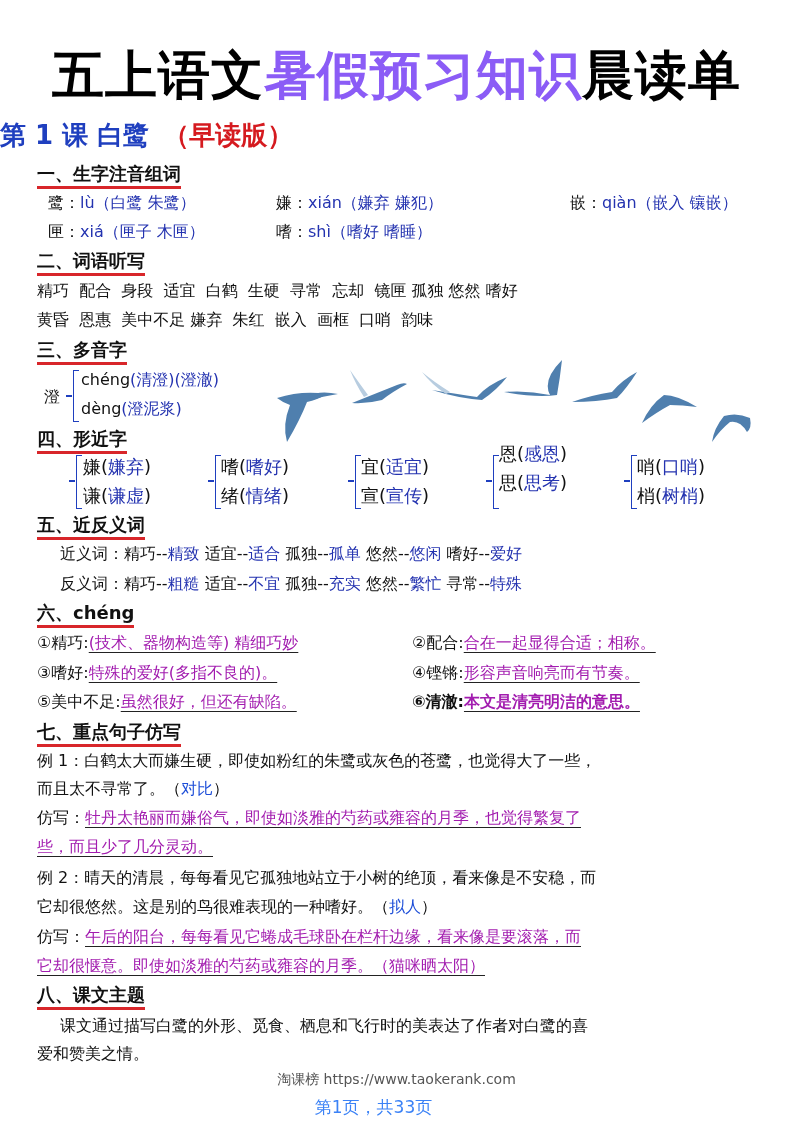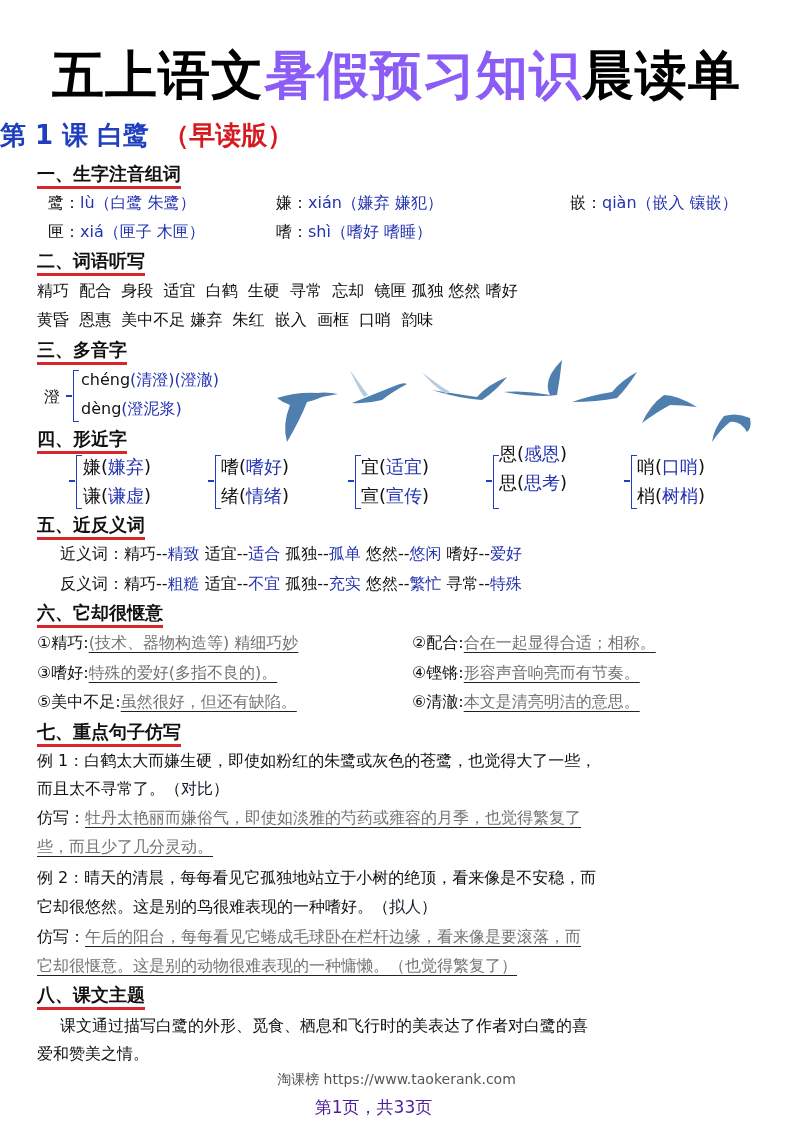--- a/index.html
+++ b/index.html
@@ -7,27 +7,27 @@
          font-family: "DejaVu Sans", "Liberation Sans", sans-serif; color: #111; }
   .abs { position: absolute; white-space: nowrap; }
   .title { top: 42px; left: 0; width: 793px; text-align: center; font-size: 52px; font-weight: bold; letter-spacing: 1px; line-height: 66px; }
   .title .red { color: #8b5cf6; }
   .title .black { color: #000; }
   .subtitle { top: 116px; left: 0; width: 689px; font-size: 26px; font-weight: bold; color: #1f3fbf; line-height: 38px; }
   .subtitle .paren { color: #d51a1f; margin-left: 14px; }
   .heading { font-size: 18px; font-weight: bold; color: #111; line-height: 24px; border-bottom: 3px solid #d8262a; padding-bottom: 0px; }
   .line { font-size: 16px; line-height: 26px; }
   .blue { color: #2433b0; }
-  .redt { color: #0f172a; }
-  .uline-black { text-decoration: underline; text-decoration-color: #222; text-underline-offset: 4px; color: #737373; }
+  .redt { color: #1d4ed8; }
+  .uline-black { text-decoration: underline; text-decoration-color: #222; text-underline-offset: 4px; color: #a21caf; }
   .bracket { position: absolute; border: 1.5px solid #1f3fbf; border-right: none; width: 5px; }
   .bracket-tick { position: absolute; height: 1.5px; width: 6px; background: #1f3fbf; }
   .pair { position: absolute; font-size: 18px; line-height: 29px; }
   .footer-url { top: 1071px; left: 0; width: 793px; text-align: center; font-size: 14px; color: #555; }
-  .footer-page { top: 1096px; left: 0; width: 747px; text-align: center; font-size: 17px; color: #4c1d95; }
+  .footer-page { top: 1096px; left: 0; width: 747px; text-align: center; font-size: 17px; color: #3b82f6; }
   .birds { position: absolute; left: 272px; top: 350px; width: 500px; height: 95px; }
 </style>
 </head>
 <body>
 
 <div class="abs title">
   <span class="black">五上语文</span><span class="red">暑假预习知识</span><span class="black">晨读单</span>
 </div>
 <div class="abs subtitle">
   <span>第 1 课  白鹭</span><span class="paren">（早读版）</span>
@@ -147,37 +147,37 @@
   <span>嗜好--</span><span class="blue">爱好</span>
 </div>
 <div class="abs line" style="top:571px; left:60px;">
   <span>反义词：</span><span>精巧--</span><span class="blue">粗糙</span>
   <span>适宜--</span><span class="blue">不宜</span>
   <span>孤独--</span><span class="blue">充实</span>
   <span>悠然--</span><span class="blue">繁忙</span>
   <span>寻常--</span><span class="blue">特殊</span>
 </div>
 
-<div class="abs heading" style="top:601px; left:37px;">六、它却很惬意</div>
+<div class="abs heading" style="top:601px; left:37px;">六、chéng</div>
 <div class="abs line" style="top:630px; left:37px;">
   <span>①精巧:</span><span class="uline-black">(技术、器物构造等) 精细巧妙</span>
 </div>
 <div class="abs line" style="top:630px; left:412px;">
   <span>②配合:</span><span class="uline-black">合在一起显得合适；相称。</span>
 </div>
 <div class="abs line" style="top:660px; left:37px;">
   <span>③嗜好:</span><span class="uline-black">特殊的爱好(多指不良的)。</span>
 </div>
 <div class="abs line" style="top:660px; left:412px;">
   <span>④铿锵:</span><span class="uline-black">形容声音响亮而有节奏。</span>
 </div>
 <div class="abs line" style="top:689px; left:37px;">
   <span>⑤美中不足:</span><span class="uline-black">虽然很好，但还有缺陷。</span>
 </div>
-<div class="abs line" style="top:689px; left:412px;">
+<div class="abs line" style="top:689px; left:412px;font-weight:bold;">
   <span>⑥清澈:</span><span class="uline-black">本文是清亮明洁的意思。</span>
 </div>
 
 <div class="abs heading" style="top:720px; left:37px;">七、重点句子仿写</div>
 <div class="abs line" style="top:748px; left:37px;">例 1：白鹤太大而嫌生硬，即使如粉红的朱鹭或灰色的苍鹭，也觉得大了一些，</div>
 <div class="abs line" style="top:776px; left:37px;">
   <span>而且太不寻常了。（</span><span class="redt">对比</span><span>）</span>
 </div>
 <div class="abs line" style="top:805px; left:37px;">
   <span>仿写：</span><span class="uline-black">牡丹太艳丽而嫌俗气，即使如淡雅的芍药或雍容的月季，也觉得繁复了</span>
@@ -186,21 +186,21 @@
   <span class="uline-black">些，而且少了几分灵动。</span>
 </div>
 <div class="abs line" style="top:865px; left:37px;">例 2：晴天的清晨，每每看见它孤独地站立于小树的绝顶，看来像是不安稳，而</div>
 <div class="abs line" style="top:894px; left:37px;">
   <span>它却很悠然。这是别的鸟很难表现的一种嗜好。（</span><span class="redt">拟人</span><span>）</span>
 </div>
 <div class="abs line" style="top:924px; left:37px;">
   <span>仿写：</span><span class="uline-black">午后的阳台，每每看见它蜷成毛球卧在栏杆边缘，看来像是要滚落，而</span>
 </div>
 <div class="abs line" style="top:953px; left:37px;">
-  <span class="uline-black">它却很惬意。这是别的动物很难表现的一种慵懒。（也觉得繁复了）</span>
+  <span class="uline-black">它却很惬意。即使如淡雅的芍药或雍容的月季。（猫咪晒太阳）</span>
 </div>
 
 <div class="abs heading" style="top:983px; left:37px;">八、课文主题</div>
 <div class="abs line" style="top:1013px; left:60px;">课文通过描写白鹭的外形、觅食、栖息和飞行时的美表达了作者对白鹭的喜</div>
 <div class="abs line" style="top:1041px; left:37px;">爱和赞美之情。</div>
 
 <div class="abs footer-url">淘课榜 https://www.taokerank.com</div>
 <div class="abs footer-page">第1页，共33页</div>
 
 </body></html>

